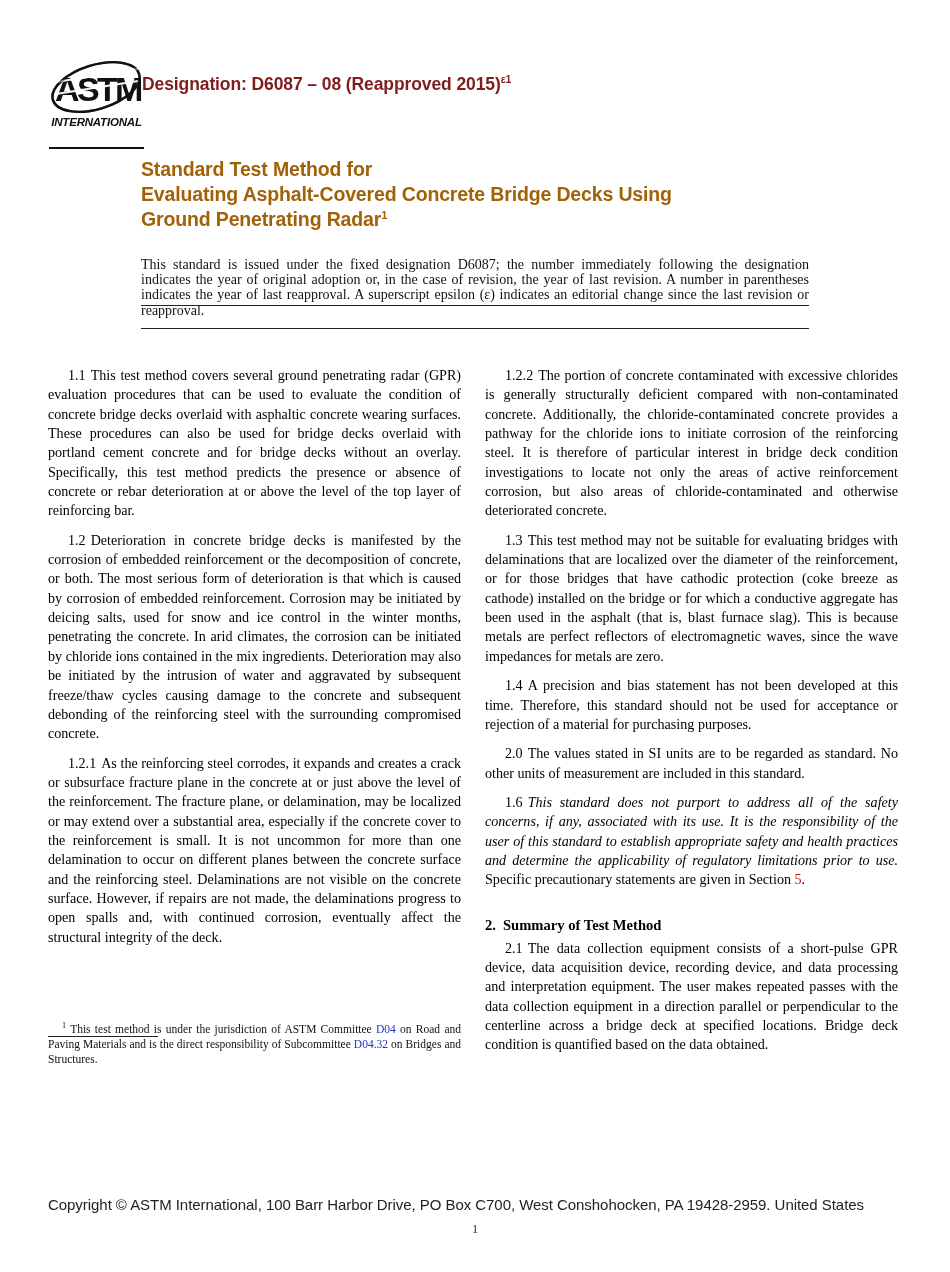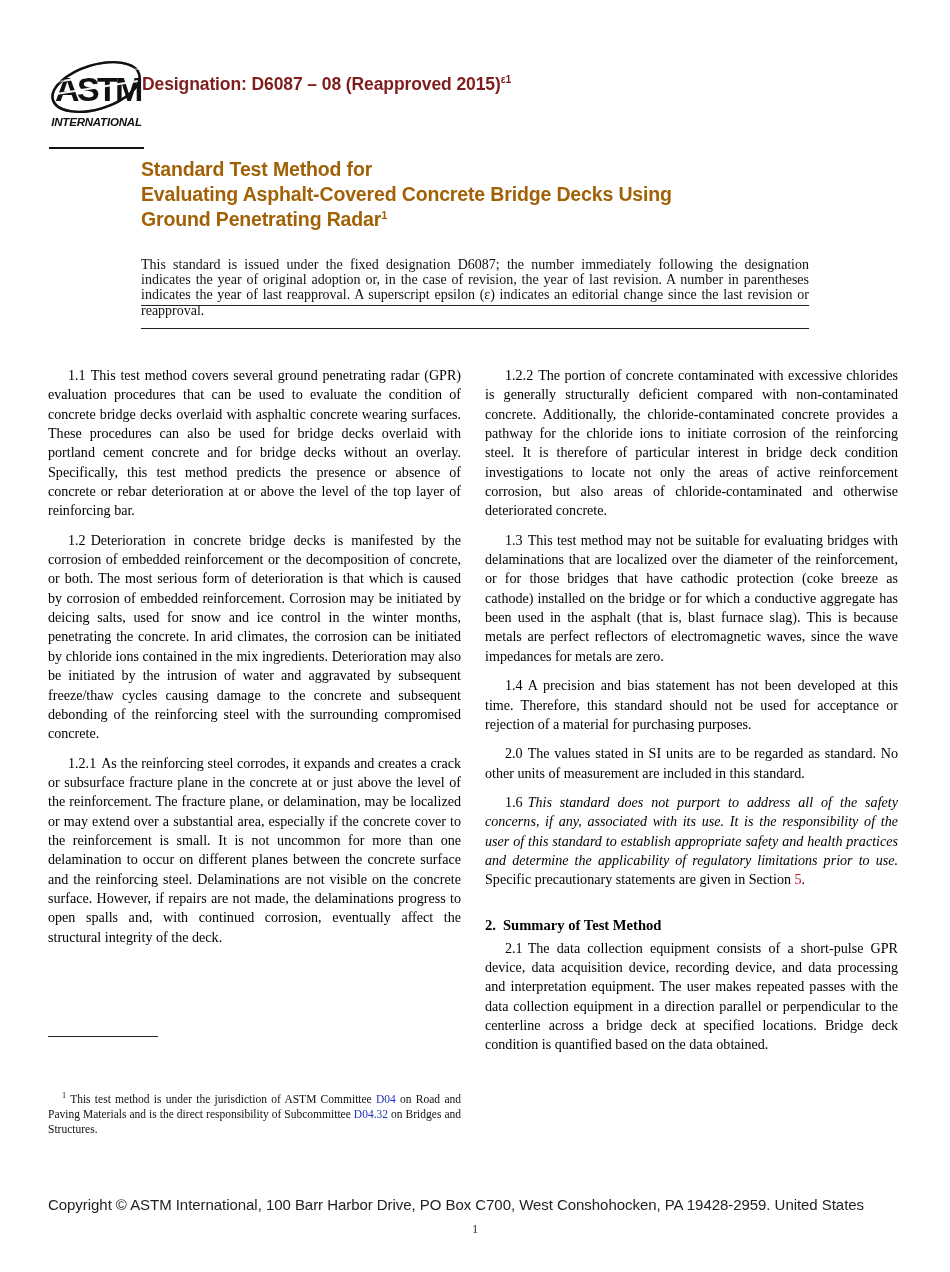--- a/index.html
+++ b/index.html
@@ -169,21 +169,21 @@
     position: absolute;
     left: 48px;
     top: 1036px;
     width: 110px;
     border-top: 1.1px solid #222;
     height: 0;
   }
   .footnote {
     position: absolute;
     left: 48px;
-    top: 1092px;
+    top: 1022px;
     width: 413px;
     font-size: 11.5px;
     line-height: 15.1px;
     text-align: justify;
     color: #111;
   }
   .footnote p { margin: 0; }
   .footnote p.fn2 { text-indent: 14px; }
   .footnote sup { font-size: 8.2px; vertical-align: super; line-height: 0; }
 

